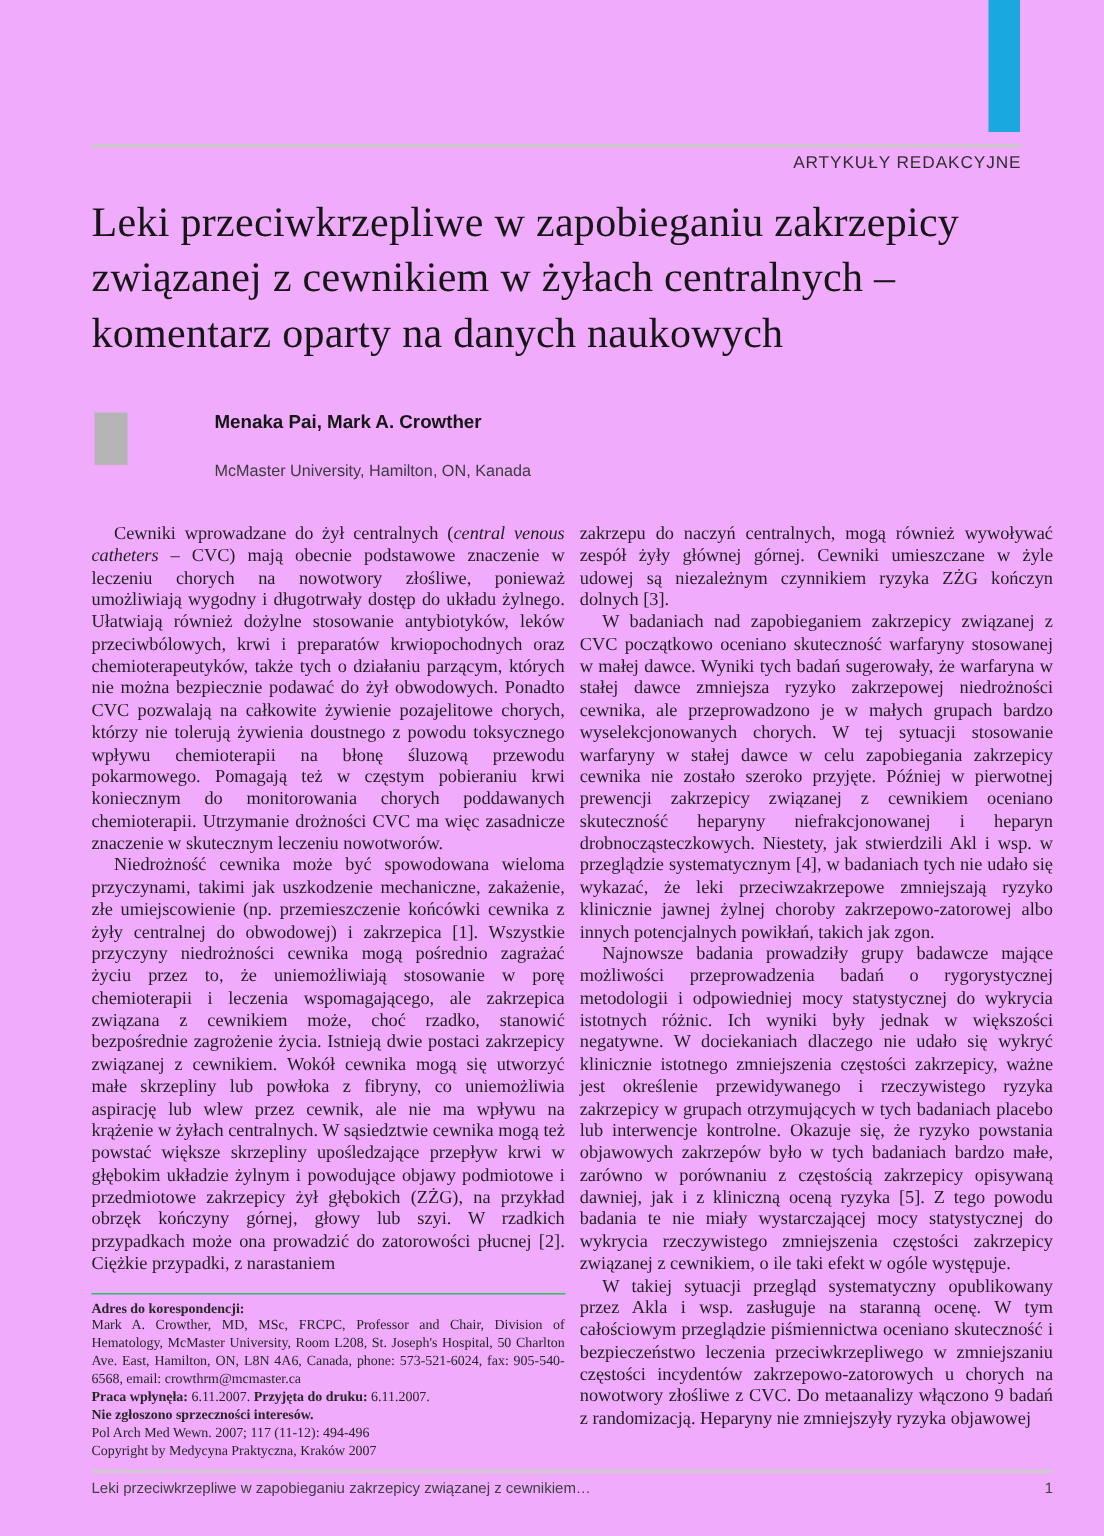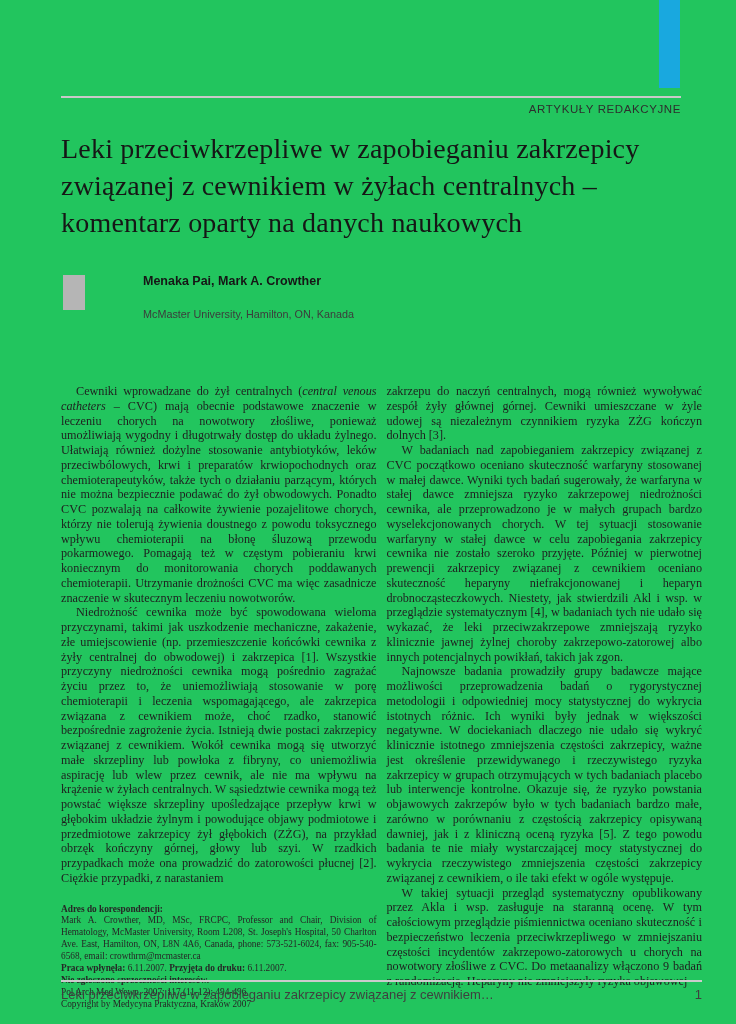--- a/index.html
+++ b/index.html
@@ -1,50 +1,50 @@
 <!DOCTYPE html>
 <html lang="pl"><head>
 <meta charset="utf-8">
 <style>
   html,body{margin:0;padding:0;background:#ffffff;}
   .page{
-    position:relative;width:736px;height:1024px;background:#22c55e;overflow:hidden;
+    position:relative;width:736px;height:1024px;background:#f0abfc;overflow:hidden;
     font-family:"Liberation Serif", serif;color:#1e1e1e;
   }
   .accent-bar{position:absolute;left:659px;top:0;width:21px;height:88px;background:#19a8df;}
   .header-rule{position:absolute;left:61px;top:96px;width:620px;height:2px;background:#c9c9c9;}
   .category{
     position:absolute;left:61px;top:103px;width:620px;text-align:right;
     font-family:"Liberation Sans", sans-serif;font-size:11.5px;letter-spacing:.6px;color:#2e2e2e;
   }
   .title{
     position:absolute;left:61px;top:130px;width:627px;margin:0;
     font-family:"Liberation Serif", serif;font-weight:normal;
     font-size:28px;line-height:37px;color:#161616;letter-spacing:.2px;
   }
   .author-block{position:absolute;left:63px;top:274px;display:flex;align-items:flex-start;gap:40px;}
   .author-square{width:22px;height:35px;background:#b5b5b5;margin-right:18px;margin-top:1px;}
   .author-names{font-family:"Liberation Sans", sans-serif;font-size:12.5px;font-weight:bold;color:#161616;}
   .affiliation{font-family:"Liberation Sans", sans-serif;font-size:10.8px;color:#3c3c3c;margin-top:20px;}
-  .columns{position:absolute;left:61px;top:348px;width:641px;display:flex;gap:10px;margin-top:36px;}
+  .columns{position:absolute;left:61px;top:348px;width:641px;display:flex;gap:10px;}
   .col{flex:1;min-width:0;}
   .col p{
     margin:0;font-size:12.2px;line-height:14.75px;text-align:justify;color:#1f1f1f;
   }
   .col p.indent{text-indent:15px;}
   .footnote{
     margin-top:12px;border-top:1px solid #22c55e;padding-top:5px;
     font-size:9.3px;line-height:11.9px;color:#262626;text-align:justify;
   }
   .fn-line b{font-weight:bold;}
   .page-footer{
     position:absolute;left:61px;top:980px;width:641px;
     border-top:2px solid #cccccc;padding-top:5px;
     display:flex;justify-content:space-between;align-items:baseline;
-    font-family:"Liberation Sans", sans-serif;font-size:13px;color:#3f3f3f;text-align:center;
+    font-family:"Liberation Sans", sans-serif;font-size:10px;color:#3f3f3f;text-align:center;
   }
 </style>
 </head>
 <body>
 
 <div class="page">
 
   <div class="accent-bar" style="background: rgb(25, 168, 223);"></div>
   <div class="header-rule"></div>
   <div class="category">ARTYKUŁY REDAKCYJNE</div>

